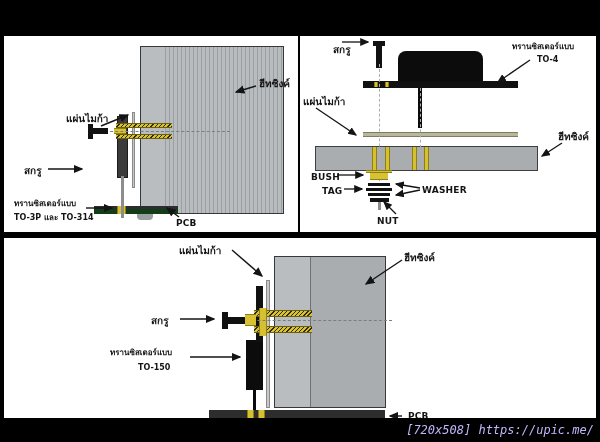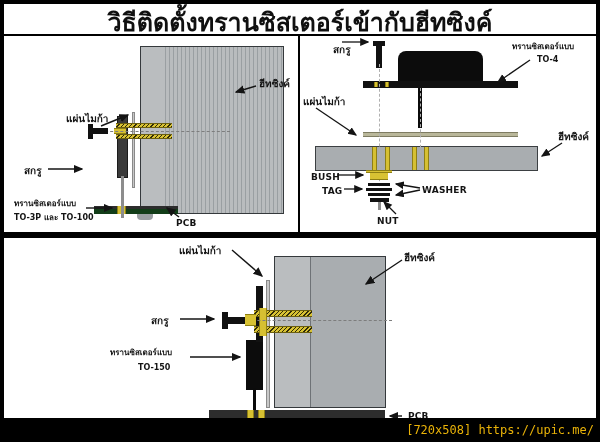--- a/index.html
+++ b/index.html
@@ -48,24 +48,25 @@
     left: 0;
     top: 420px;
     width: 600px;
     height: 22px;
     background: #000000;
   }
   #footer-text {
     position: absolute;
     right: 6px;
     top: 3px;
-    color: #eab308;
+    color: #c4b5fd;
     font-family: "DejaVu Sans Mono", "Liberation Mono", monospace;
     font-size: 12px;
     white-space: nowrap;
+    font-style: italic;
   }
 
   
   .lbl {
     position: absolute;
     font-family: "DejaVu Sans", "Liberation Sans", sans-serif;
     color: #141414;
     white-space: nowrap;
     line-height: 1.15;
   }
@@ -171,23 +172,20 @@
     font-size: 16px;
     color: #3b3b3b;
     white-space: nowrap;
   }
 </style>
 </head>
 <body>
 
 <div id="page">
 
-  <div class="panel" id="panel-title">
-    <div id="title-text">วิธีติดตั้งทรานซิสเตอร์เข้ากับฮีทซิงค์</div>
-  </div>
 
   <div class="panel" id="panel-tl">
 
     <div class="heatsink-body" style="left:136px; top:10px; width:144px; height:168px;"></div>
     <div class="heatsink-face" style="left:137px; top:11px; width:24px; height:166px;"></div>
     <div class="fins" style="left:161px; top:11px; width:118px; height:166px;"></div>
 
     <div class="mica" style="left:128px; top:76px; width:3px; height:76px;"></div>
 
     <div class="transistor" style="left:113px; top:80px; width:11px; height:62px;"></div>
@@ -205,21 +203,21 @@
 
     <div class="pcb" style="left:90px; top:170px; width:84px; height:8px;"></div>
     <div class="pcb-dark" style="left:90px; top:170px; width:84px; height:3px;"></div>
     <div class="brass-v" style="left:113px; top:170px; width:9px; height:8px;"></div>
     <div class="lead-grey" style="left:117px; top:170px; width:3px; height:12px;"></div>
     <div style="position:absolute; left:133px; top:178px; width:16px; height:6px; background:#9a9fa2; border-radius:0 0 4px 4px;"></div>
 
     <div class="lbl lbl-th" style="left:62px; top:77px;">แผ่นไมก้า</div>
     <div class="lbl lbl-th" style="left:20px; top:129px;">สกรู</div>
     <div class="lbl lbl-th-sm" style="left:10px; top:163px;">ทรานซิสเตอร์แบบ</div>
-    <div class="lbl lbl-th-sm" style="left:10px; top:177px;">TO-3P และ TO-100</div>
+    <div class="lbl lbl-th-sm" style="left:10px; top:177px;">TO-3P และ TO-314</div>
     <div class="lbl lbl-th" style="left:255px; top:42px;">ฮีทซิงค์</div>
     <div class="lbl lbl-en" style="left:172px; top:182px;">PCB</div>
 
     <svg class="arrows" viewBox="0 0 294 196">
       <defs>
         <marker id="ah-tl" markerWidth="7" markerHeight="7" refX="6" refY="3" orient="auto">
           <path d="M0,0 L7,3 L0,6 z" fill="#141414"></path>
         </marker>
       </defs>
 

